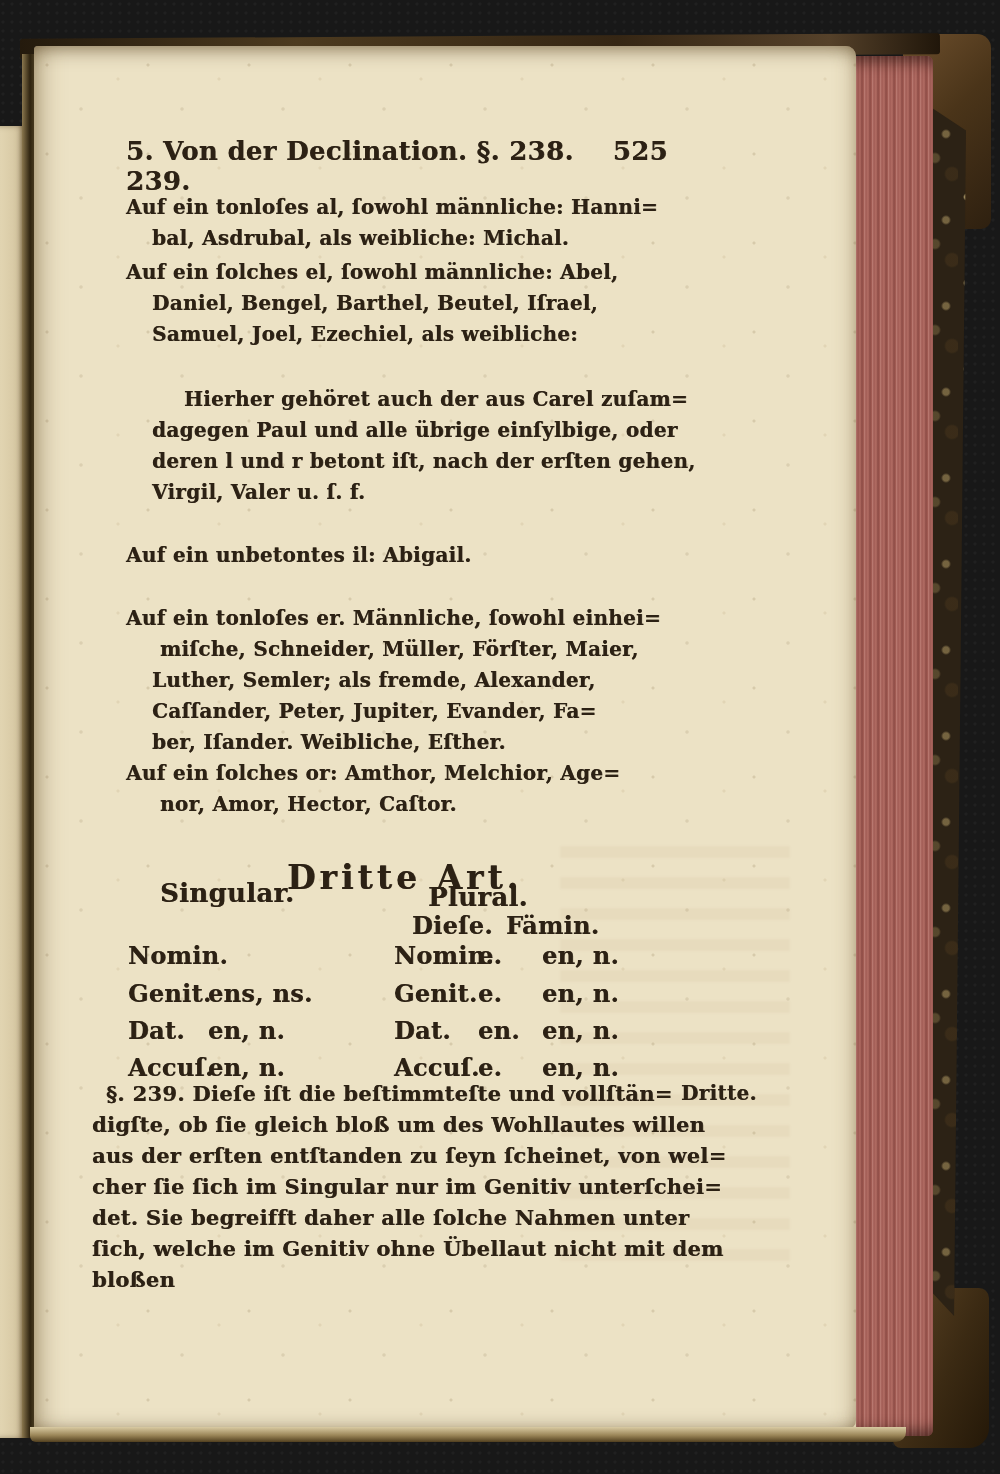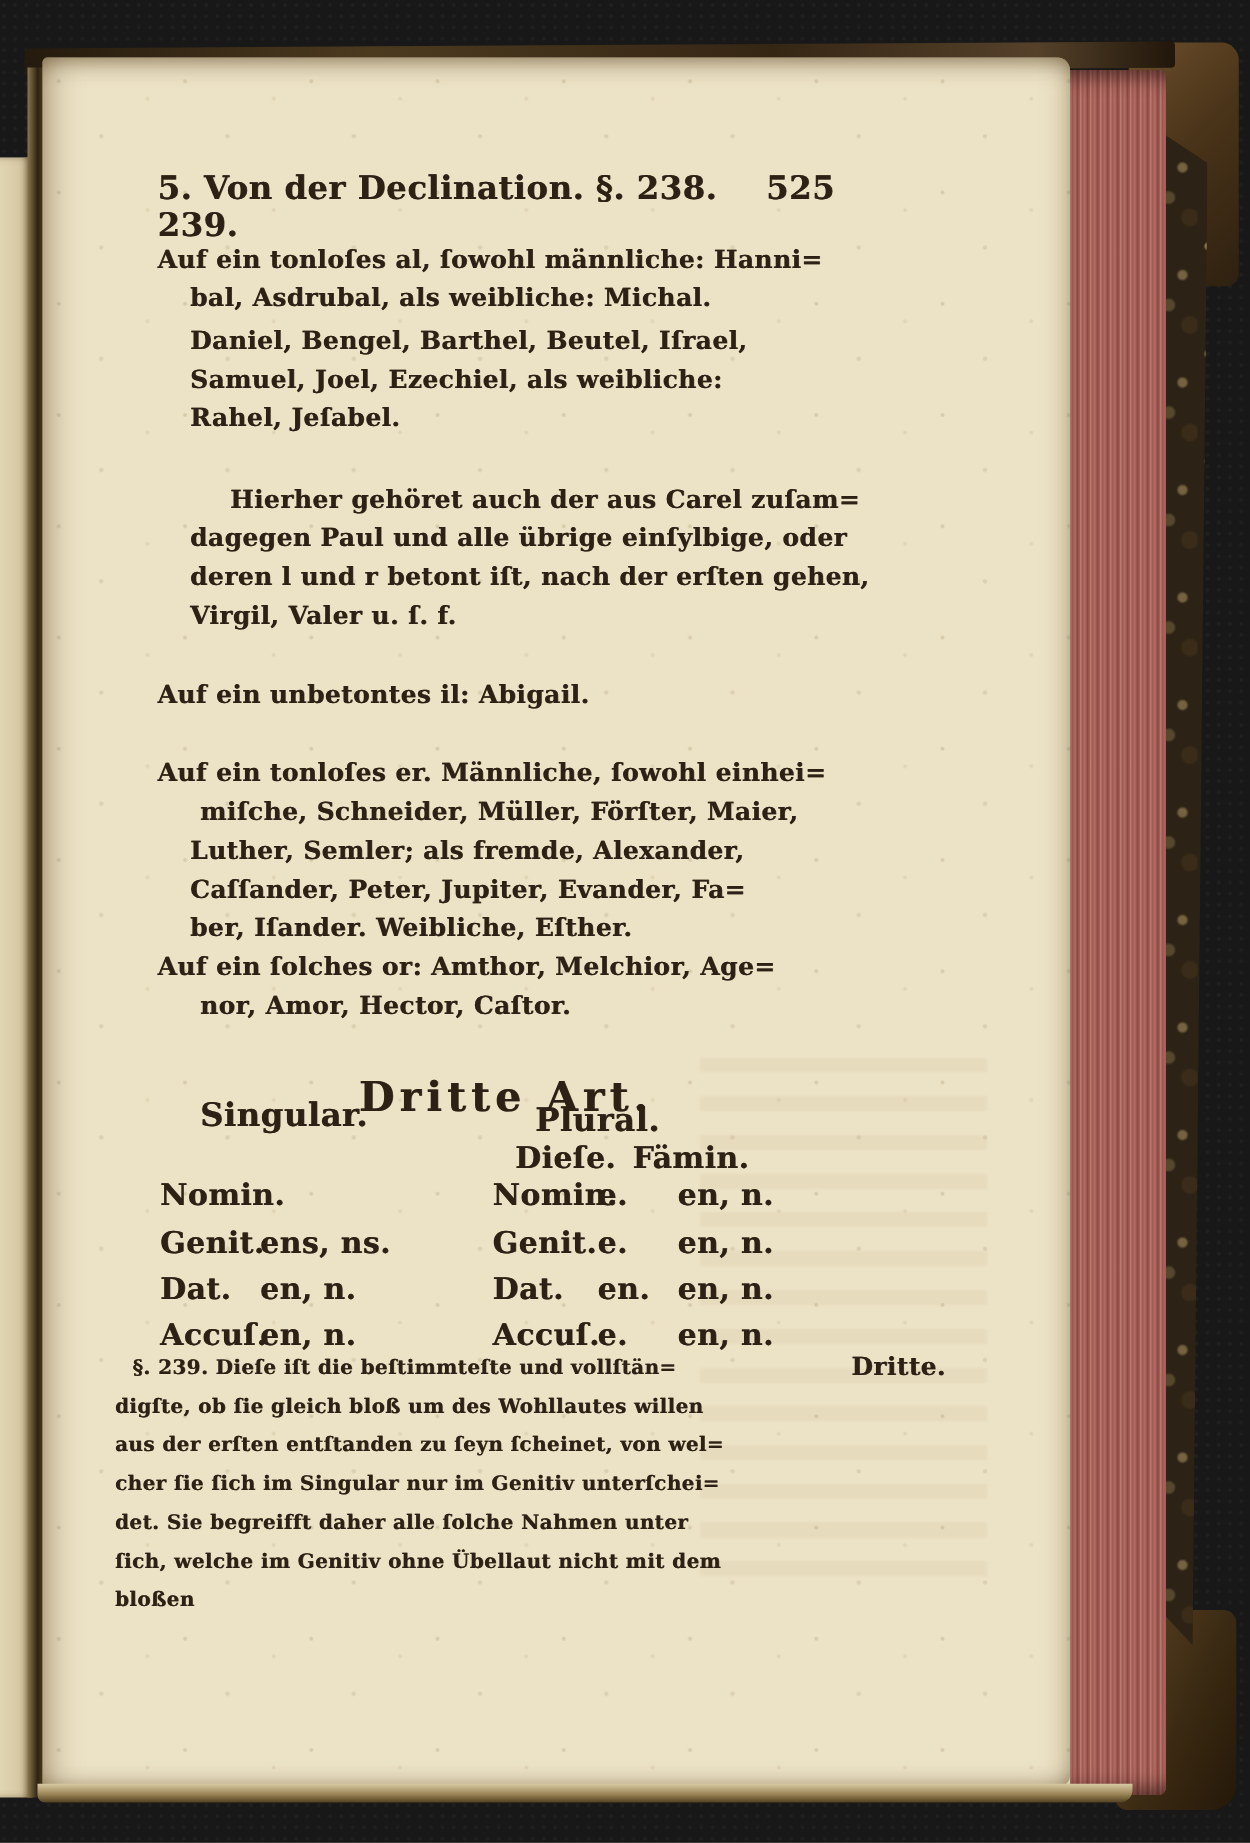--- a/index.html
+++ b/index.html
@@ -74,21 +74,21 @@
   .ind2{padding-left:58px;}
   .heading-art{position:absolute;left:287px;top:834px;font-size:33px;letter-spacing:4px;margin-top:24px;}
   .colhead{position:absolute;font-size:26px;}
   .subhead{position:absolute;font-size:24px;}
   .decl-row{position:absolute;left:128px;width:620px;font-size:24px;white-space:nowrap;}
   .decl-row span{display:inline-block;}
   .c-sglabel{width:80px;}
   .c-sgval{width:186px;}
   .c-pllabel{width:84px;}
   .c-plmasc{width:64px;}
-  .sect{position:absolute;left:92px;top:1078px;width:660px;font-size:16px;line-height:31px;}
+  .sect{position:absolute;left:92px;top:1078px;width:660px;font-size:21px;line-height:31px;}
   .sect .first{padding-left:14px;}
   .catchword{text-align:left;padding-right:50px;}
   .marginal{position:absolute;left:681px;top:1081px;font-size:20px;}
 </style>
 </head>
 <body>
 
 <div class="scene">
 
   <div class="leather-top"></div>
@@ -107,23 +107,23 @@
     <span>5. Von der Declination. §. 238. 239.</span>
     <span>525</span>
   </div>
 
   <div class="para ink" style="top:192px">
     <div class="line">Auf ein tonloſes al, ſowohl männliche: Hanni=</div>
     <div class="line ind1">bal, Asdrubal, als weibliche: Michal.</div>
   </div>
 
   <div class="para ink" style="top:257px">
+    <div class="line">Auf ein ſolches el, ſowohl männliche: Abel,</div>
     <div class="line ind1">Daniel, Bengel, Barthel, Beutel, Iſrael,</div>
     <div class="line ind1">Samuel, Joel, Ezechiel, als weibliche:</div>
-    <div class="line ind1">Rahel, Jeſabel.</div>
   </div>
 
   <div class="para ink" style="top:384px">
     <div class="line ind2">Hierher gehöret auch der aus Carel zuſam=</div>
     <div class="line ind1">dagegen Paul und alle übrige einſylbige, oder</div>
     <div class="line ind1">deren l und r betont iſt, nach der erſten gehen,</div>
     <div class="line ind1">Virgil, Valer u. ſ. f.</div>
   </div>
 
   <div class="para ink" style="top:540px">

